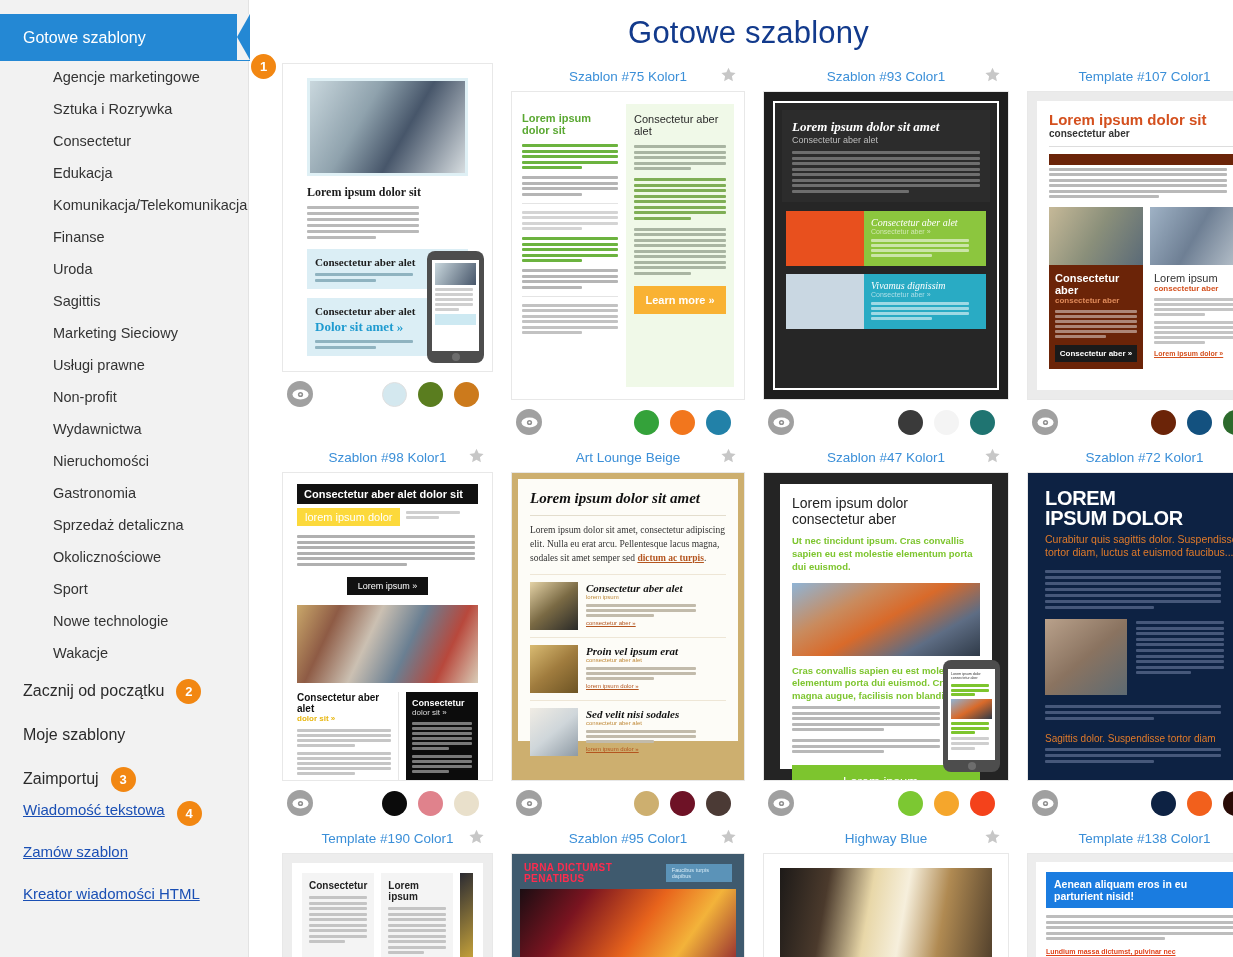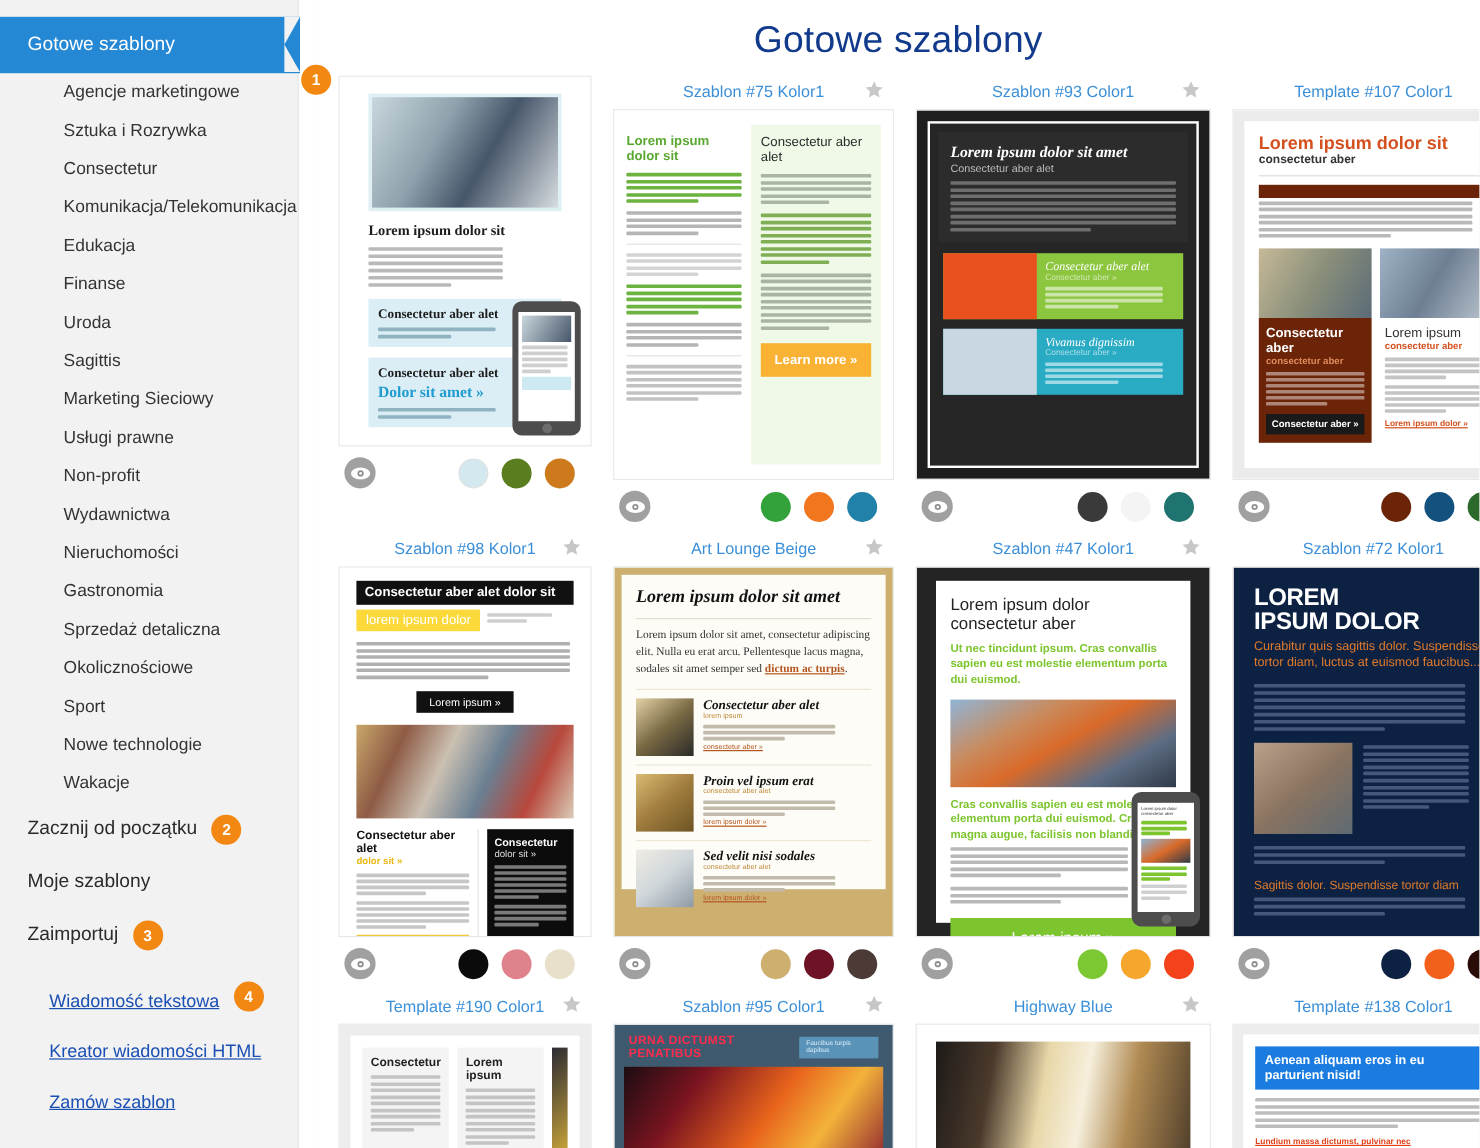--- a/index.html
+++ b/index.html
@@ -86,22 +86,22 @@
     color: #2b2b2b;
     cursor: pointer;
   }
   .section-row .inline-badge {
     position: static;
     margin-left: 12px;
   }
   .link-row {
     position: relative;
     display: flex;
-    align-items: flex-end;
-    padding-left: 41px;
+    align-items: flex-start;
+    padding-left: 23px;
     height: 42px;
     font-size: 15px;
     cursor: pointer;
   }
   .link-row .lbl { color: #1a4fb4; text-decoration: underline; }
   .link-row .inline-badge { position: static; margin-left: 12px; }
 
   
   #main {
     position: relative;
@@ -205,22 +205,22 @@
 
     <div class="nav-active">
       <span>Gotowe szablony</span>
     </div>
     <div class="badge" id="badge-1">1</div>
 
     <ul class="cat-list">
       <li class="cat-item">Agencje marketingowe</li>
       <li class="cat-item">Sztuka i Rozrywka</li>
       <li class="cat-item">Consectetur</li>
+      <li class="cat-item">Edukacja</li>
       <li class="cat-item">Komunikacja/Telekomunikacja</li>
-      <li class="cat-item">Edukacja</li>
       <li class="cat-item">Finanse</li>
       <li class="cat-item">Uroda</li>
       <li class="cat-item">Sagittis</li>
       <li class="cat-item">Marketing Sieciowy</li>
       <li class="cat-item">Usługi prawne</li>
       <li class="cat-item">Non-profit</li>
       <li class="cat-item">Wydawnictwa</li>
       <li class="cat-item">Nieruchomości</li>
       <li class="cat-item">Gastronomia</li>
       <li class="cat-item">Sprzedaż detaliczna</li>
@@ -240,24 +240,24 @@
     <div class="section-row">
       <span>Zaimportuj</span>
       <span class="badge inline-badge">3</span>
     </div>
 
     <div class="link-row">
       <span class="lbl">Wiadomość tekstowa</span>
       <span class="badge inline-badge">4</span>
     </div>
     <div class="link-row">
+      <span class="lbl">Zamów szablon</span>
+    </div>
+    <div class="link-row">
       <span class="lbl">Kreator wiadomości HTML</span>
-    </div>
-    <div class="link-row">
-      <span class="lbl">Zamów szablon</span>
     </div>
   </aside>
 
   <main id="main">
     <h1 id="page-title">Gotowe szablony</h1>
     <div id="grid">
         <div class="card">
           <div class="thumb">
   <div style="padding:14px 18px;height:100%;background:#fff">
     <div style="background:#dff0f5;padding:3px;margin:0 6px 9px">

